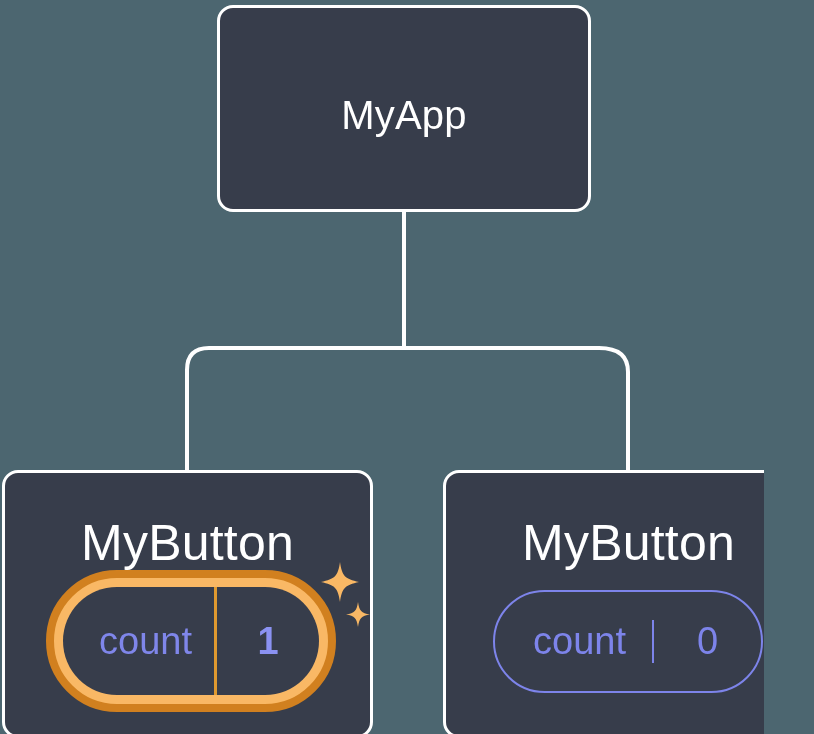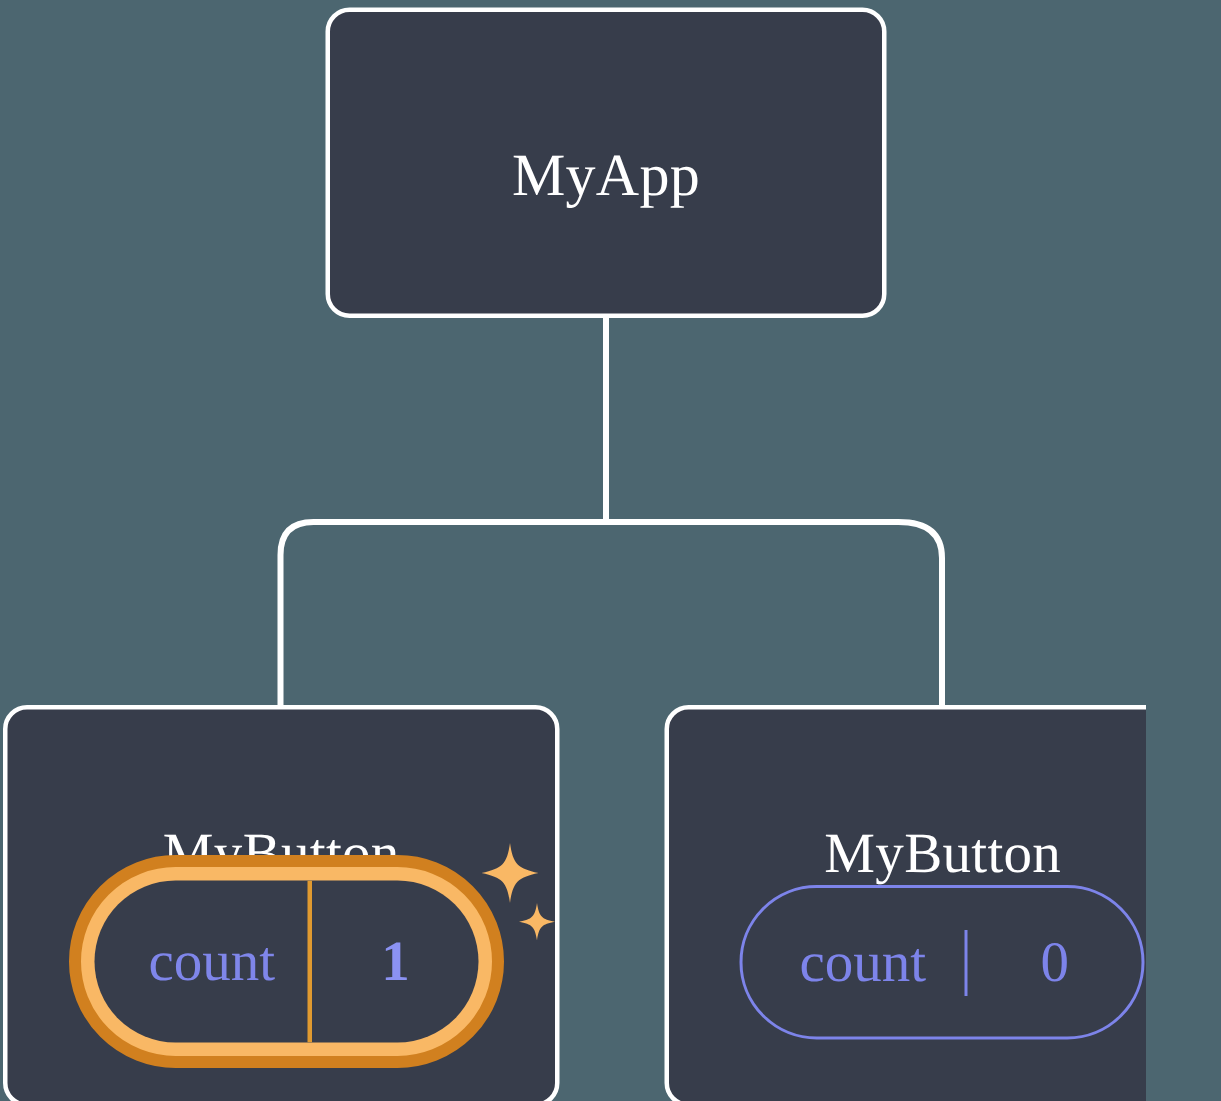--- a/index.html
+++ b/index.html
@@ -6,21 +6,21 @@
     margin: 0;
     padding: 0;
     background: #4c6670;
   }
   #scene {
     position: relative;
     width: 764px;
     height: 734px;
     background: #4c6670;
     overflow: hidden;
-    font-family: Liberation Serif, serif;
+    font-family: Liberation Sans, sans-serif;
   }
 
   
   #connectors {
     position: absolute;
     left: 0; top: 0;
     width: 814px; height: 734px;
     pointer-events: none;
   }
 
@@ -61,22 +61,21 @@
     height: 268px;
   }
   #node-child-right {
     left: 443px;
     top: 470px;
     width: 371px;
     height: 268px;
   }
   .node-child .node-title {
     top: 514px;
-    font-size: 38px;
-    margin-top: 33px;
+    font-size: 50px;
   }
   
   #node-child-left .node-title,
   #node-child-right .node-title {
     top: 41px;
   }
 
   
   .pill {
     position: absolute;

